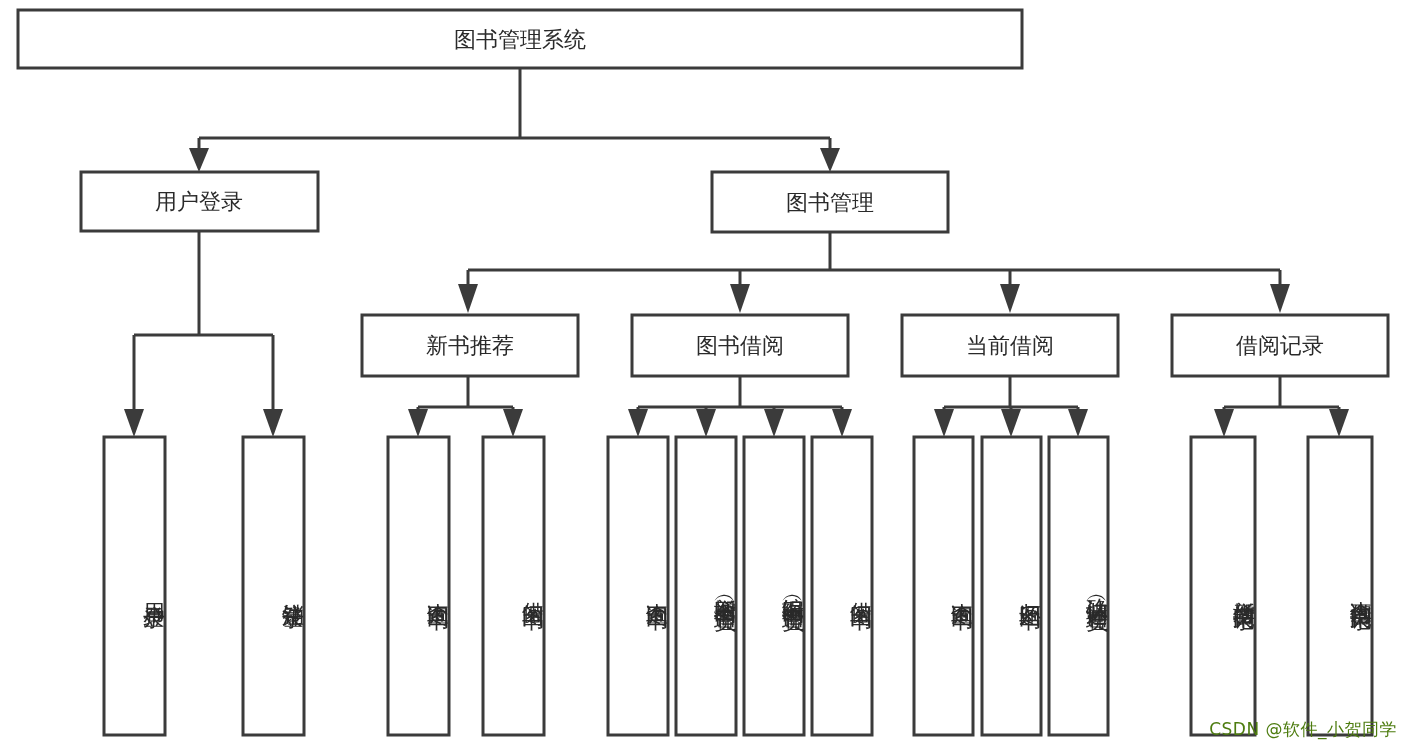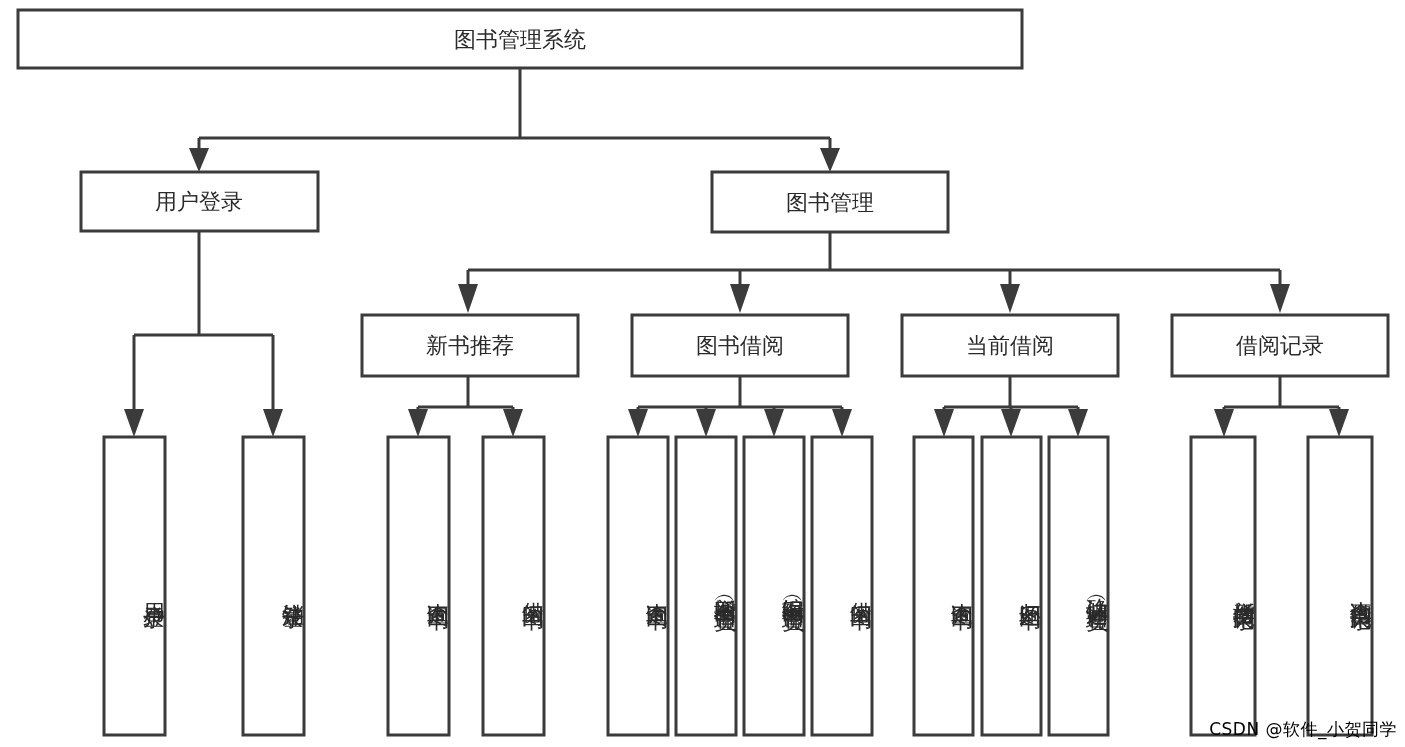--- a/index.html
+++ b/index.html
@@ -73,21 +73,21 @@
     align-items: flex-start;
     justify-content: center;
     pointer-events: none;
   }
   .watermark {
     position: absolute;
     right: 8px;
     bottom: 6px;
     font-family: "DejaVu Sans", "Liberation Sans", sans-serif;
     font-size: 17px;
-    color: #000000;
+    color: #4d7c0f;
     letter-spacing: 0.5px;
     white-space: nowrap;
   }
 </style>
 </head>
 <body>
 
 <div id="diagram-root">
 
   <svg class="diagram" viewBox="0 0 1405 747" xmlns="http://www.w3.org/2000/svg">

